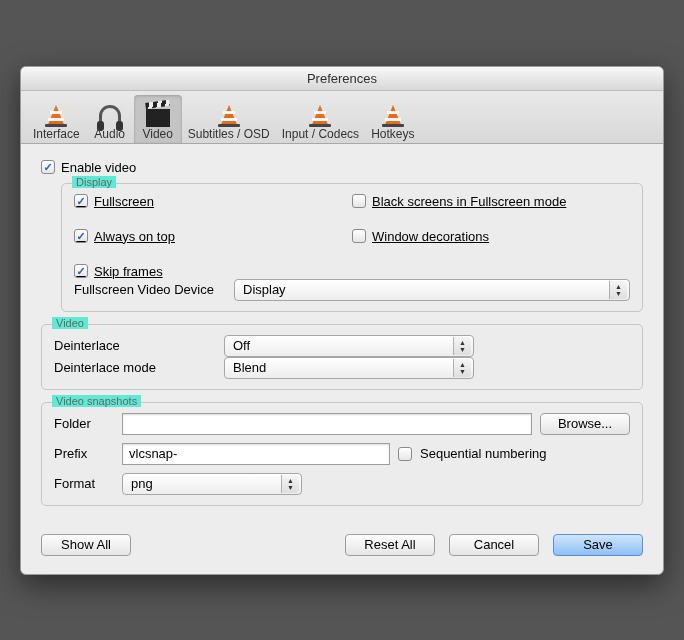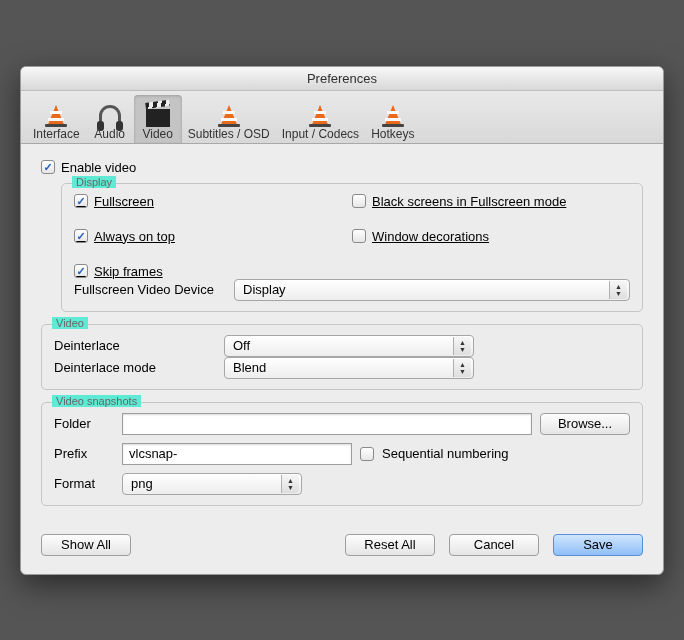--- a/index.html
+++ b/index.html
@@ -361,21 +361,21 @@
         <div class="textinput" style="flex:1">
           <span></span>
         </div>
         <div class="btn">
           <span>Browse...</span>
         </div>
       </div>
 
       <div class="snapshot-row">
         <span class="kv-label-narrow">Prefix</span>
-        <div class="textinput" style="width:230px">
+        <div class="textinput" style="width:268px">
           <span>vlcsnap-</span>
         </div>
         <span class="check"></span>
         <span>Sequential numbering</span>
       </div>
 
       <div class="snapshot-row" style="margin-bottom:0">
         <span class="kv-label-narrow">Format</span>
         <div class="select" style="width:180px;flex:none">
           <span>png</span>

